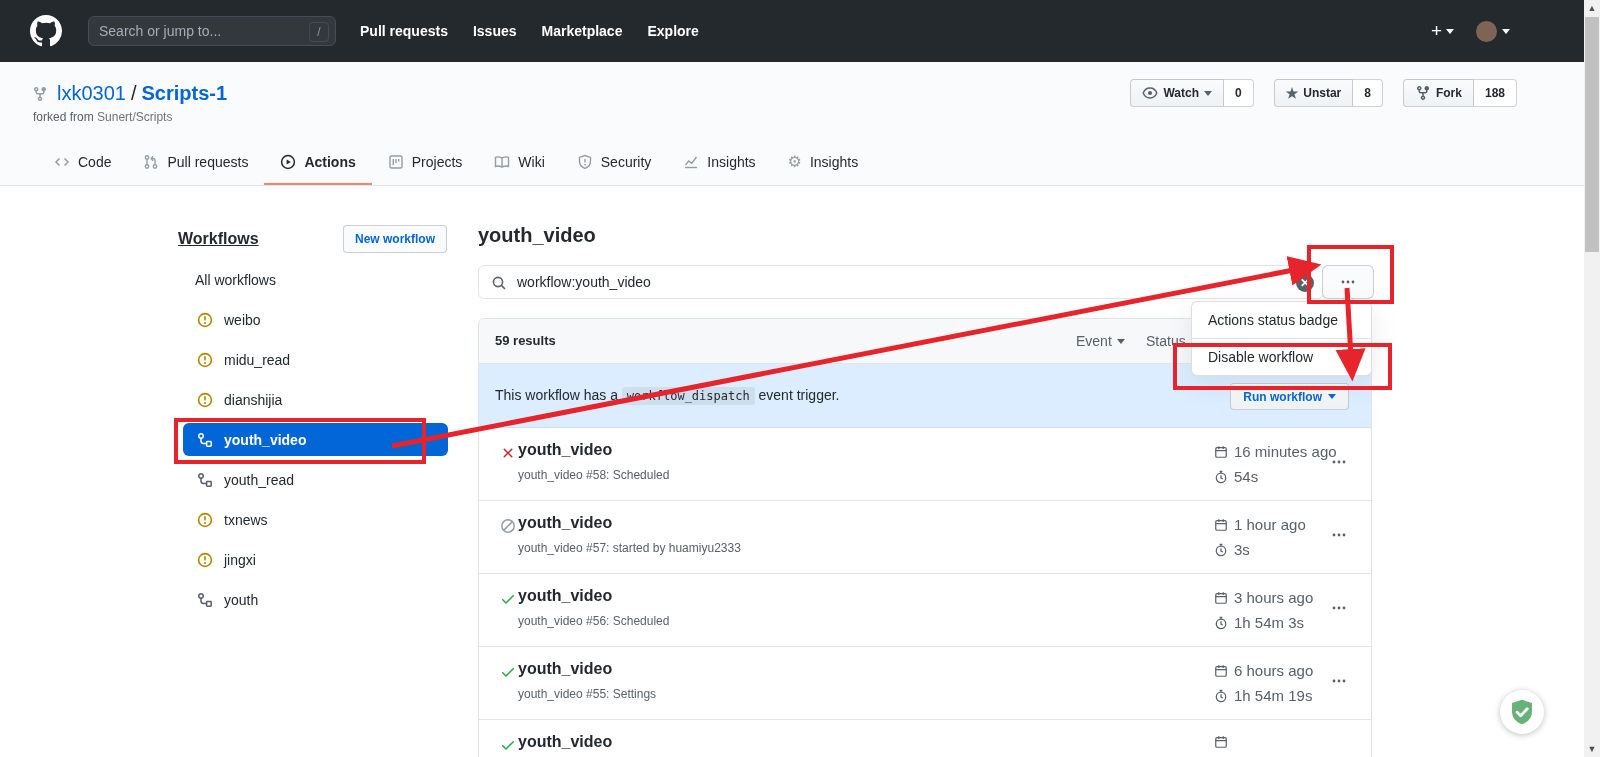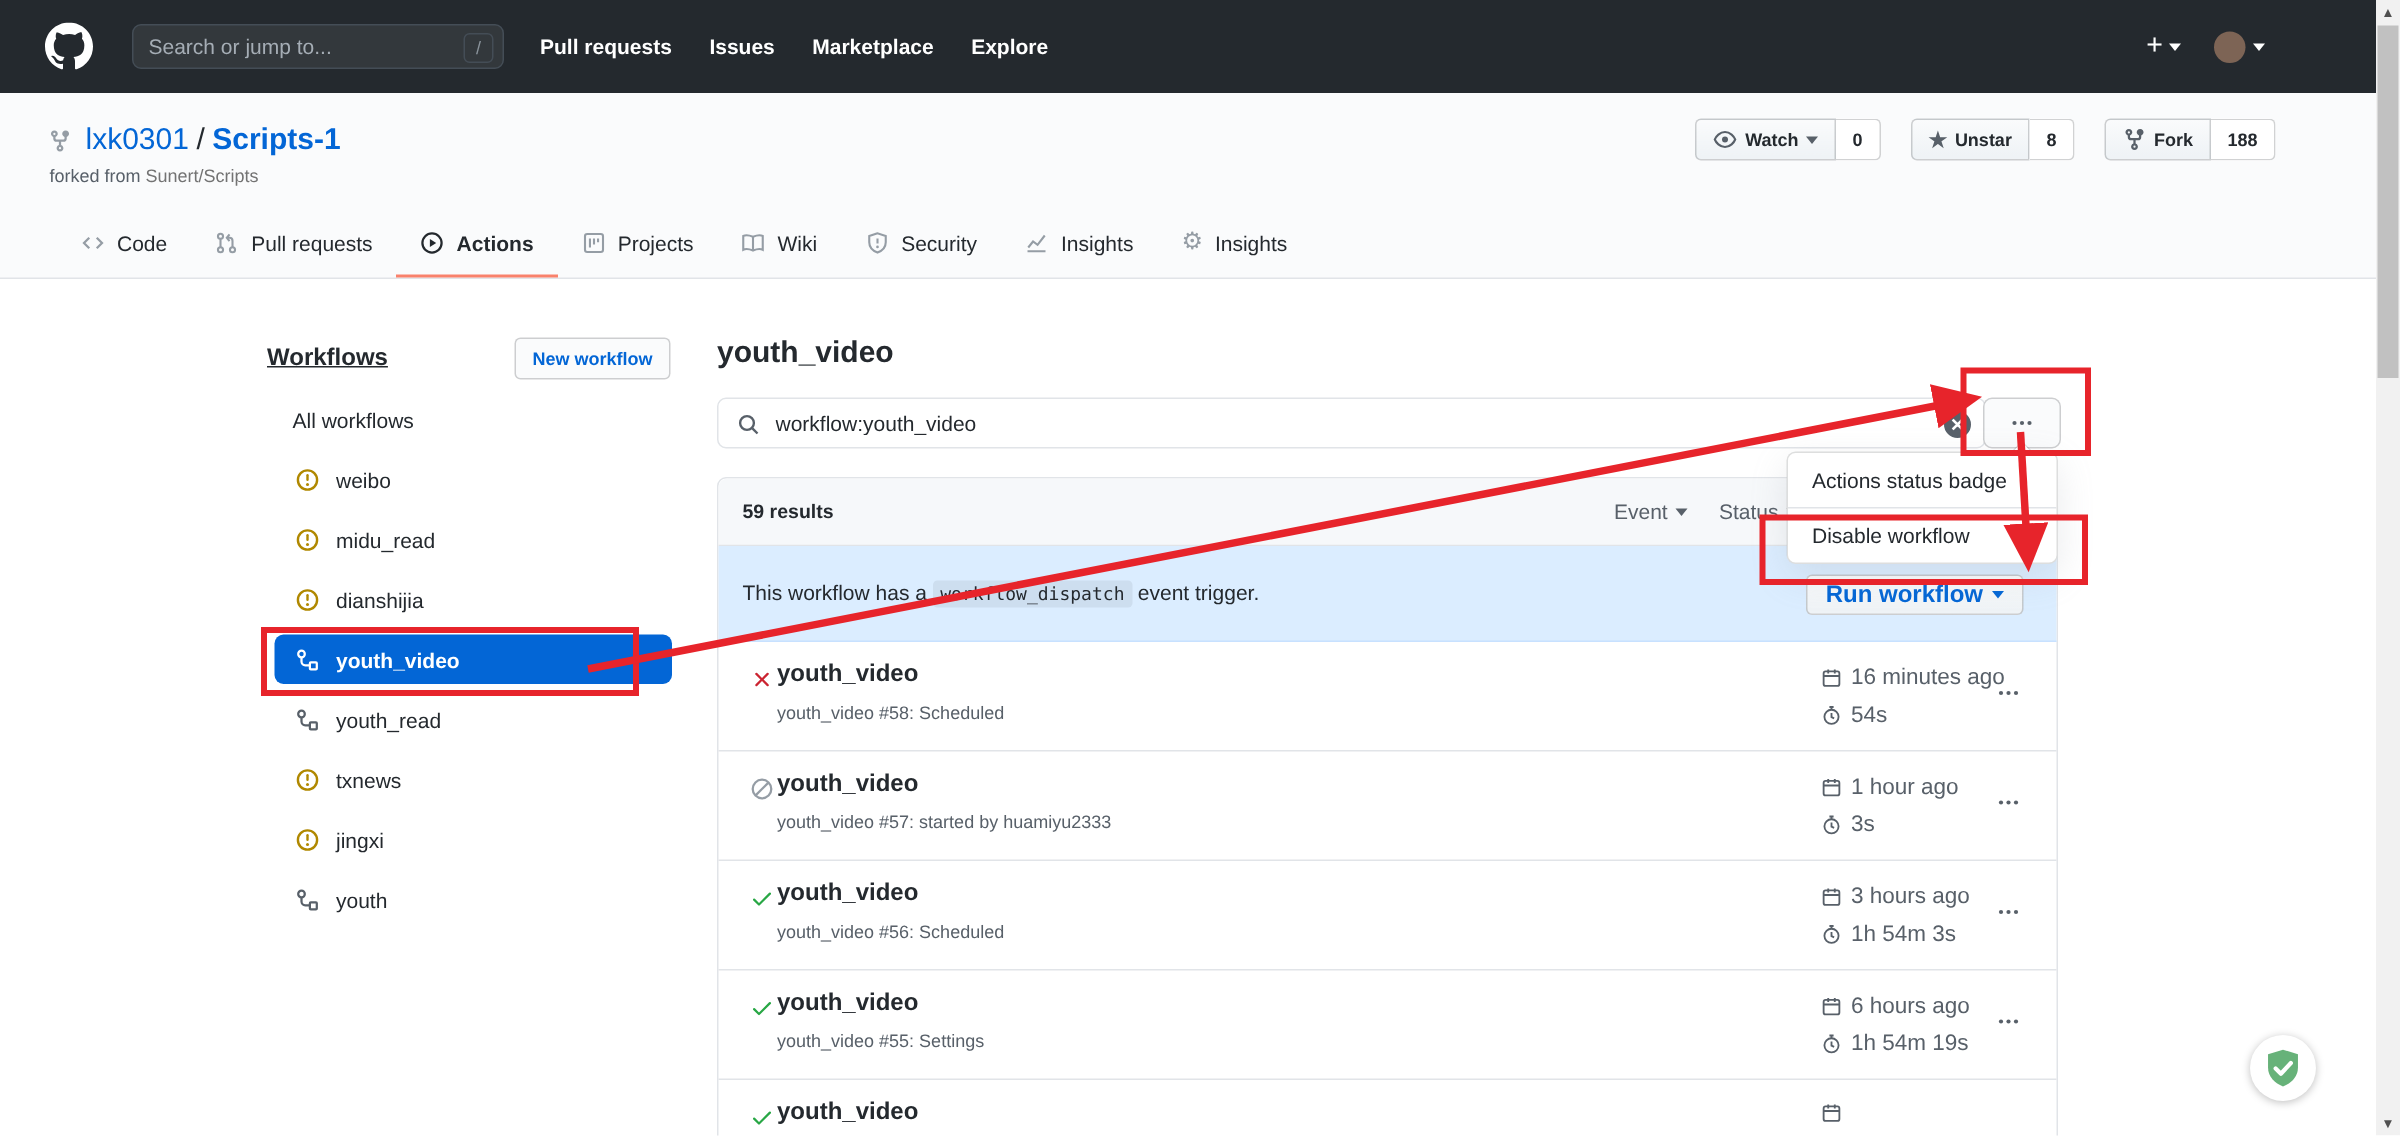--- a/index.html
+++ b/index.html
@@ -82,21 +82,21 @@
 
   .list-box { position:absolute; left:478px; top:318px; width:894px; height:480px;
     border:1px solid #e1e4e8; border-radius:6px 6px 0 0; background:#fff; }
   .list-head { position:relative; height:45px; background:#f6f8fa; border-bottom:1px solid #e1e4e8; border-radius:6px 6px 0 0; }
   .results { position:absolute; left:16px; top:14px; font-size:13px; font-weight:700; }
   .filter-dd { position:absolute; top:14px; font-size:14px; color:#586069; cursor:pointer; display:flex; align-items:center; gap:5px; }
   .banner { position:relative; height:64px; background:#dbedff; border-bottom:1px solid #c8e1ff; }
   .banner-text { position:absolute; left:16px; top:23px; font-size:14px; color:#24292e; }
   .banner-text code { font-family:"DejaVu Sans Mono","Liberation Mono",monospace; font-size:12px;
     background:rgba(27,31,35,.07); padding:2px 5px; border-radius:3px; }
-  .btn-run { position:absolute; right:22px; top:19px; height:27px; padding:0 12px; font-size:16px; font-weight:600;
+  .btn-run { position:absolute; right:22px; top:19px; height:27px; padding:0 12px; font-size:12px; font-weight:600;
     color:#0366d6; background:linear-gradient(-180deg,#fafbfc,#eff3f6 90%); border:1px solid rgba(27,31,35,.2);
     border-radius:4px; cursor:pointer; display:flex; align-items:center; gap:6px; font-family:inherit; }
 
   .run-row { position:relative; height:73px; border-bottom:1px solid #e1e4e8; }
   .run-status { position:absolute; left:21px; top:17px; width:16px; height:16px; }
   .st-fail { color:#cb2431; } .st-cancel { color:#959da5; } .st-ok { color:#28a745; }
   .run-title { position:absolute; left:39px; top:13px; font-size:16px; font-weight:600; color:#24292e; cursor:pointer; }
   .run-sub { position:absolute; left:39px; top:40px; font-size:12px; color:#586069; }
   .meta { position:absolute; left:735px; font-size:15px; color:#586069; display:flex; align-items:center; gap:6px; }
   .meta svg { color:#586069; }

